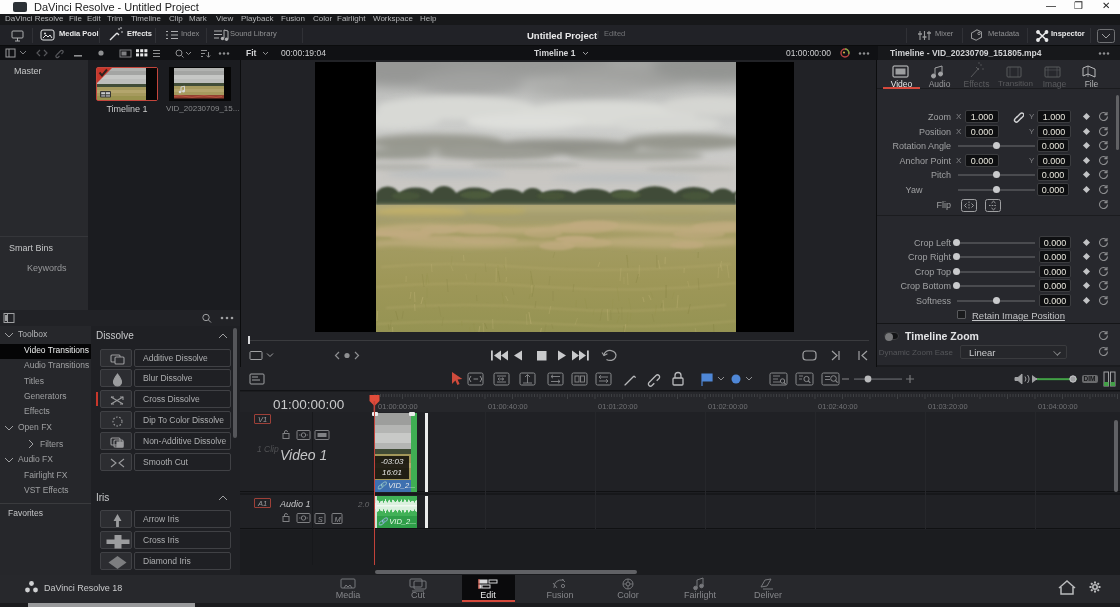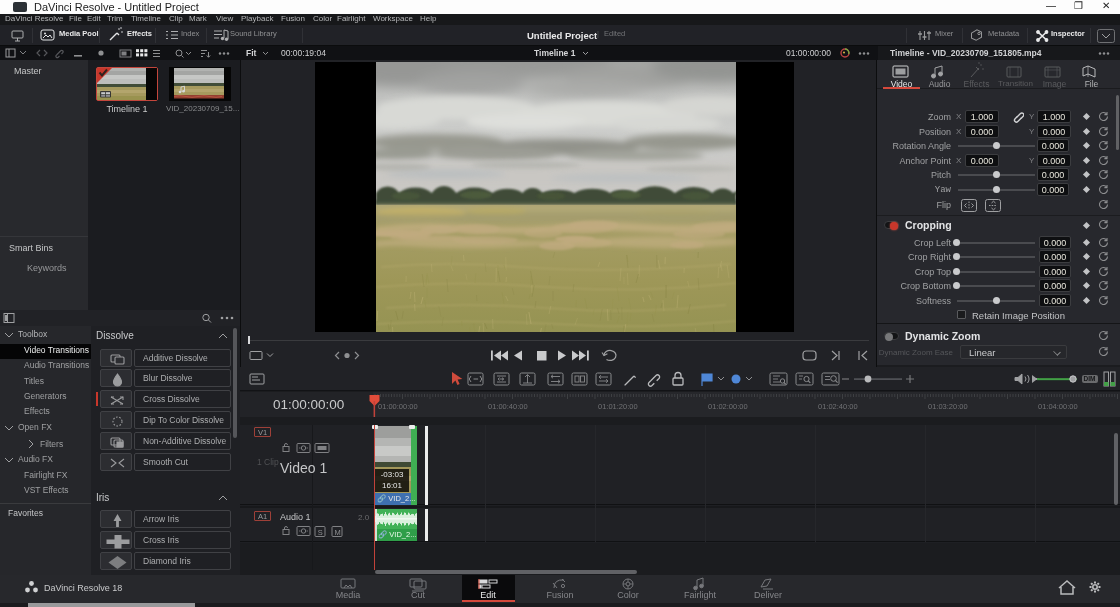--- a/index.html
+++ b/index.html
@@ -41,21 +41,21 @@
 #viewer { left:240px; top:60px; width:637px; height:307px; background:#212226; border-left:1px solid #0c0d0e; border-right:1px solid #0c0d0e; }
 #canvas { position:absolute; left:74px; top:2px; width:479px; height:270px; background:#000; }
 #vimg { position:absolute; left:61px; top:0; width:360px; height:270px; }
 
 
 #inspector { left:877px; top:60px; width:243px; height:305px; background:#27282d; color:#a9aaac; font-size:10px; }
 
 
 #tltoolbar { left:240px; top:367px; width:880px; height:24px; background:#212226; border-bottom:1px solid #121316; }
 #tlruler { left:240px; top:392px; width:880px; height:25px; background:#28292c; }
-#tltracks { left:240px; top:425px; width:880px; height:153px; background:#1e1f23; }
+#tltracks { left:240px; top:412px; width:880px; height:153px; background:#1e1f23;font-style:italic; }
 #tlbottom { left:240px; top:570px; width:880px; height:5px; background:#1b1c1f; }
 
 
 #navbar { left:0; top:575px; width:1120px; height:28px; background:#27282c; color:#9b9c9e; font-size:10px; }
 #bottomstrip { left:0; top:603px; width:1120px; height:4px; background:#1b1b1e; }
 </style>
 </head>
 <body>
 <div id="root">
 
@@ -739,21 +739,21 @@
         </svg>
         <div style="position:absolute;left:0;top:110px;width:74px;text-align:right;font-size:9px;color:#9fa0a2;">Pitch</div>
         <div style="position:absolute;left:81px;top:114px;width:77px;height:2px;background:#4a4b4f;"></div>
         <div style="position:absolute;left:116px;top:111px;width:7px;height:7px;border-radius:50%;background:#c9cacc;"></div>
         <div style="position:absolute;left:160px;top:108px;width:32px;height:13px;background:#0e0f11;border:1px solid #3c3d40;border-radius:2px;color:#e9e7dc;text-align:center;font-size:9px;line-height:12px;">0.000</div>
         <div style="position:absolute;left:207px;top:112px;width:5px;height:5px;background:#c2c3c5;transform:rotate(45deg);"></div>
         <svg style="position:absolute;left:221px;top:109px" width="11" height="11" viewBox="0 0 11 11">
           <path d="M8.8,3.2 A4 4 0 1 0 9.5 5.5" stroke="#8e8f91" fill="none" stroke-width="1.1"></path>
           <path d="M9,1 v2.6 h-2.6" fill="none" stroke="#8e8f91" stroke-width="1.1"></path>
         </svg>
-        <div style="position:absolute;left:0;top:125px;width:74px;text-align:right;font-size:9px;color:#9fa0a2;font-family:Liberation Mono, monospace;">Yaw</div>
+        <div style="position:absolute;left:0;top:125px;width:74px;text-align:center;font-size:9px;color:#9fa0a2;">Yaw</div>
         <div style="position:absolute;left:81px;top:129px;width:77px;height:2px;background:#4a4b4f;"></div>
         <div style="position:absolute;left:116px;top:126px;width:7px;height:7px;border-radius:50%;background:#c9cacc;"></div>
         <div style="position:absolute;left:160px;top:123px;width:32px;height:13px;background:#0e0f11;border:1px solid #3c3d40;border-radius:2px;color:#e9e7dc;text-align:center;font-size:9px;line-height:12px;">0.000</div>
         <div style="position:absolute;left:207px;top:127px;width:5px;height:5px;background:#c2c3c5;transform:rotate(45deg);"></div>
         <svg style="position:absolute;left:221px;top:124px" width="11" height="11" viewBox="0 0 11 11">
           <path d="M8.8,3.2 A4 4 0 1 0 9.5 5.5" stroke="#8e8f91" fill="none" stroke-width="1.1"></path>
           <path d="M9,1 v2.6 h-2.6" fill="none" stroke="#8e8f91" stroke-width="1.1"></path>
         </svg>
         <div style="position:absolute;left:0;top:140px;width:74px;text-align:right;font-size:9px;color:#9fa0a2;">Flip</div>
         <svg style="position:absolute;left:84px;top:139px" width="40" height="13" viewBox="0 0 40 13">
@@ -764,31 +764,20 @@
             <rect x="24.5" y="0.5" width="15" height="12" rx="2"></rect>
             <path d="M28,6.5 h8" stroke-dasharray="1.5,1.2"></path>
             <path d="M30.5,4 l2,-1.8 l2,1.8 M30.5,9 l2,1.8 l2,-1.8"></path>
           </g>
         </svg>
         <svg style="position:absolute;left:221px;top:139px" width="11" height="11" viewBox="0 0 11 11">
           <path d="M8.8,3.2 A4 4 0 1 0 9.5 5.5" stroke="#8e8f91" fill="none" stroke-width="1.1"></path>
           <path d="M9,1 v2.6 h-2.6" fill="none" stroke="#8e8f91" stroke-width="1.1"></path>
         </svg>
         <div style="position:absolute;left:0;top:155px;width:243px;height:1px;background:#1b1c1f;"></div>
-        <div style="position:absolute;left:0;top:158px;width:243px;height:15px;">
-          <div style="position:absolute;left:7px;top:3px;width:15px;height:8px;background:#131416;border-radius:4px;border:1px solid #3c3d40;">
-            <div style="position:absolute;right:0px;top:0px;width:8px;height:8px;background:#c8372b;border-radius:50%;box-shadow:0 0 2px #e05545;"></div>
-          </div>
-          <div style="position:absolute;left:28px;top:1px;font-size:10.5px;font-weight:bold;color:#e3e4e6;">Cropping</div>
-          <div style="position:absolute;left:207px;top:5px;width:5px;height:5px;background:#c2c3c5;transform:rotate(45deg);"></div>
-          <svg style="position:absolute;left:221px;top:1px" width="11" height="11" viewBox="0 0 11 11">
-            <path d="M8.8,3.2 A4 4 0 1 0 9.5 5.5" stroke="#8e8f91" fill="none" stroke-width="1.1"></path>
-            <path d="M9,1 v2.6 h-2.6" fill="none" stroke="#8e8f91" stroke-width="1.1"></path>
-          </svg>
-        </div>
         <div style="position:absolute;left:0;top:178px;width:74px;text-align:right;font-size:9px;color:#9fa0a2;">Crop Left</div>
         <div style="position:absolute;left:80px;top:182px;width:78px;height:2px;background:#4a4b4f;"></div>
         <div style="position:absolute;left:76px;top:179px;width:7px;height:7px;border-radius:50%;background:#c9cacc;"></div>
         <div style="position:absolute;left:162px;top:176px;width:32px;height:13px;background:#0e0f11;border:1px solid #3c3d40;border-radius:2px;color:#e9e7dc;text-align:center;font-size:9px;line-height:12px;">0.000</div>
         <div style="position:absolute;left:207px;top:180px;width:5px;height:5px;background:#c2c3c5;transform:rotate(45deg);"></div>
         <svg style="position:absolute;left:221px;top:177px" width="11" height="11" viewBox="0 0 11 11">
           <path d="M8.8,3.2 A4 4 0 1 0 9.5 5.5" stroke="#8e8f91" fill="none" stroke-width="1.1"></path>
           <path d="M9,1 v2.6 h-2.6" fill="none" stroke="#8e8f91" stroke-width="1.1"></path>
         </svg>
         <div style="position:absolute;left:0;top:192px;width:74px;text-align:right;font-size:9px;color:#9fa0a2;">Crop Right</div>
@@ -821,27 +810,27 @@
         <div style="position:absolute;left:0;top:236px;width:74px;text-align:right;font-size:9px;color:#9fa0a2;">Softness</div>
         <div style="position:absolute;left:80px;top:240px;width:78px;height:2px;background:#4a4b4f;"></div>
         <div style="position:absolute;left:116px;top:237px;width:7px;height:7px;border-radius:50%;background:#c9cacc;"></div>
         <div style="position:absolute;left:162px;top:234px;width:32px;height:13px;background:#0e0f11;border:1px solid #3c3d40;border-radius:2px;color:#e9e7dc;text-align:center;font-size:9px;line-height:12px;">0.000</div>
         <div style="position:absolute;left:207px;top:238px;width:5px;height:5px;background:#c2c3c5;transform:rotate(45deg);"></div>
         <svg style="position:absolute;left:221px;top:235px" width="11" height="11" viewBox="0 0 11 11">
           <path d="M8.8,3.2 A4 4 0 1 0 9.5 5.5" stroke="#8e8f91" fill="none" stroke-width="1.1"></path>
           <path d="M9,1 v2.6 h-2.6" fill="none" stroke="#8e8f91" stroke-width="1.1"></path>
         </svg>
         <div style="position:absolute;left:80px;top:250px;width:9px;height:9px;border:1px solid #5a5b5e;border-radius:1px;background:#1a1b1d;"></div>
-        <div style="position:absolute;left:95px;top:250px;font-size:9.5px;color:#c3c4c6;">Retain Image Position</div>
+        <div style="position:absolute;left:95px;top:250px;font-size:9.5px;color:#c3c4c6;text-decoration:underline;">Retain Image Position</div>
         <div style="position:absolute;left:0;top:263px;width:243px;height:1px;background:#141517;"></div>
         <div style="position:absolute;left:0;top:269px;width:243px;height:15px;">
           <div style="position:absolute;left:7px;top:3px;width:15px;height:8px;background:#131416;border-radius:4px;border:1px solid #3c3d40;">
             <div style="position:absolute;left:0px;top:0px;width:8px;height:8px;background:#77787a;border-radius:50%;"></div>
           </div>
-          <div style="position:absolute;left:28px;top:1px;font-size:10.5px;font-weight:bold;color:#e3e4e6;">Dynamic Zoom</div>
+          <div style="position:absolute;left:28px;top:1px;font-size:10.5px;font-weight:bold;color:#e3e4e6;">Timeline Zoom</div>
           <svg style="position:absolute;left:221px;top:1px" width="11" height="11" viewBox="0 0 11 11">
             <path d="M8.8,3.2 A4 4 0 1 0 9.5 5.5" stroke="#8e8f91" fill="none" stroke-width="1.1"></path>
             <path d="M9,1 v2.6 h-2.6" fill="none" stroke="#8e8f91" stroke-width="1.1"></path>
           </svg>
         </div>
         <div style="position:absolute;left:0;top:288px;width:76px;text-align:right;font-size:8px;color:#55565a;white-space:nowrap;">Dynamic Zoom Ease</div>
         <div style="position:absolute;left:83px;top:285px;width:107px;height:14px;background:#26272b;border:1px solid #3a3b3e;border-radius:2px;">
           <div style="position:absolute;left:8px;top:1px;font-size:9.5px;color:#c9cacc;">Linear</div>
           <div style="position:absolute;right:6px;top:3px;width:6px;height:6px;border-right:1px solid #8a8b8d;border-bottom:1px solid #8a8b8d;transform:rotate(45deg) scale(1,0.8);"></div>
         </div>

